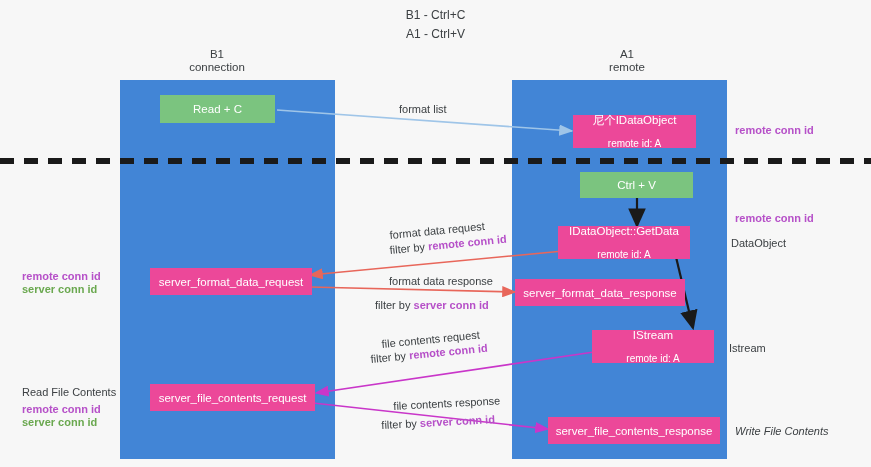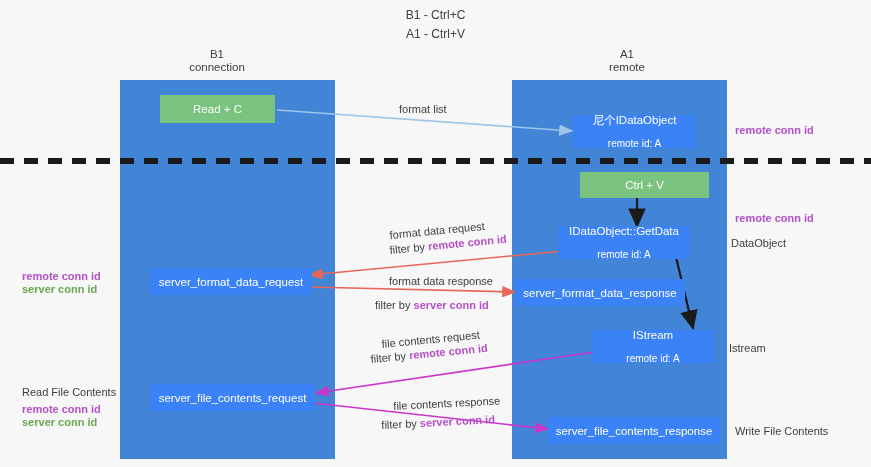--- a/index.html
+++ b/index.html
@@ -13,21 +13,21 @@
   }
   #stage{position:absolute;left:0;top:0;width:871px;height:467px;}
   svg#wires{position:absolute;left:0;top:0;width:871px;height:467px;pointer-events:none;}
 
   .lane{position:absolute;background:#4285d6;}
   .lane-head{position:absolute;text-align:center;font-size:11.5px;line-height:13px;color:#3c4043;}
 
   .node{position:absolute;box-sizing:border-box;display:flex;flex-direction:column;
         align-items:center;justify-content:center;text-align:center;
         color:#ffffff;font-size:11.5px;line-height:14px;}
-  .orange{background:#3b82f6;gap:10px;}
+  .orange{background:#ec4899;gap:10px;}
   .green{background:#7bc47f;}
   .node .l2{font-size:10px;}
 
   .ann{position:absolute;font-size:11px;line-height:14px;color:#3c4043;white-space:nowrap;}
   .ann.rot{transform-origin:left top;}
   .purple{color:#b650c8;font-weight:bold;}
   .green-t{color:#6aa84f;font-weight:bold;}
   .side{position:absolute;font-size:11px;line-height:14px;white-space:nowrap;}
   .side.bold{font-weight:bold;}
 
@@ -93,21 +93,21 @@
 
   <div class="node green" style="left:160px;top:95px;width:115px;height:28px;">
     <div>Read + C</div>
   </div>
 
   <div class="node orange" style="left:573px;top:115px;width:123px;height:33px;">
     <div>尼个IDataObject</div>
     <div class="l2">remote id: A</div>
   </div>
 
-  <div class="node green" style="left:580px;top:172px;width:129px;height:26px;">
+  <div class="node green" style="left:580px;top:172px;width:113px;height:26px;">
     <div>Ctrl + V</div>
   </div>
 
   <div class="node orange" style="left:558px;top:226px;width:132px;height:33px;">
     <div>IDataObject::GetData</div>
     <div class="l2">remote id: A</div>
   </div>
 
   <div class="node orange" style="left:150px;top:268px;width:162px;height:27px;">
     <div>server_format_data_request</div>
@@ -149,21 +149,21 @@
 
   <div class="ann rot" style="left:393px;top:399px;transform:rotate(-3deg);">file contents response</div>
   <div class="ann rot" style="left:381px;top:418px;transform:rotate(-3deg);">
     <span>filter by </span><span class="purple">server conn id</span>
   </div>
 
   <div class="side bold purple" style="left:735px;top:123px;">remote conn id</div>
   <div class="side bold purple" style="left:735px;top:211px;">remote conn id</div>
   <div class="side" style="left:731px;top:236px;">DataObject</div>
   <div class="side" style="left:729px;top:341px;">Istream</div>
-  <div class="side" style="left:735px;top:424px;">Write File Contents</div>
+  <div class="side" style="left:735px;top:424px;font-style:italic;">Write File Contents</div>
 
   <div class="side bold purple" style="left:22px;top:269px;">remote conn id</div>
   <div class="side bold green-t" style="left:22px;top:282px;">server conn id</div>
 
   <div class="side" style="left:22px;top:385px;">Read File Contents</div>
   <div class="side bold purple" style="left:22px;top:402px;">remote conn id</div>
   <div class="side bold green-t" style="left:22px;top:415px;">server conn id</div>
 
 </div>
 

